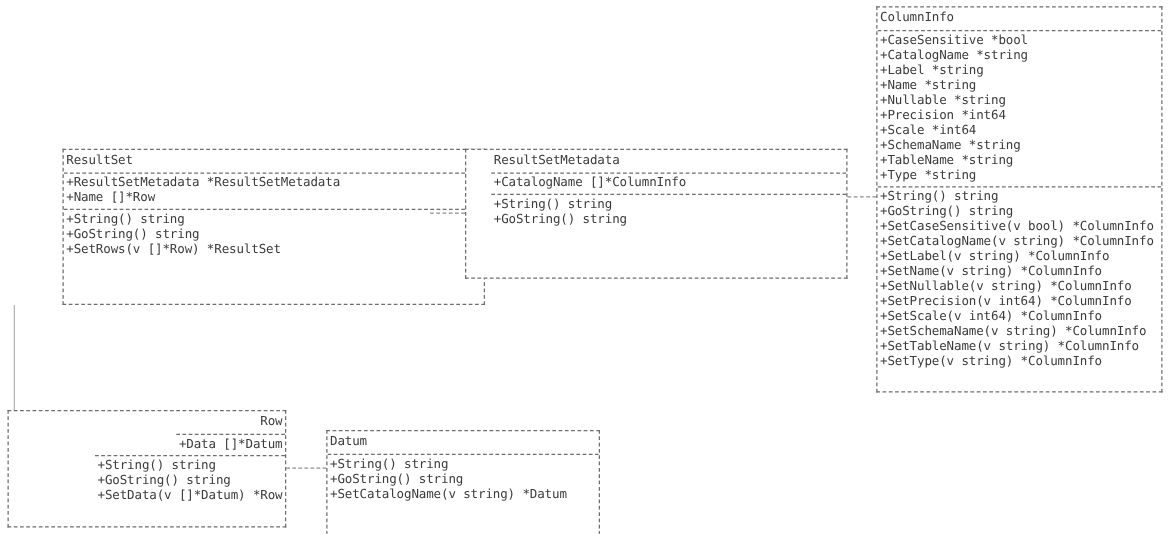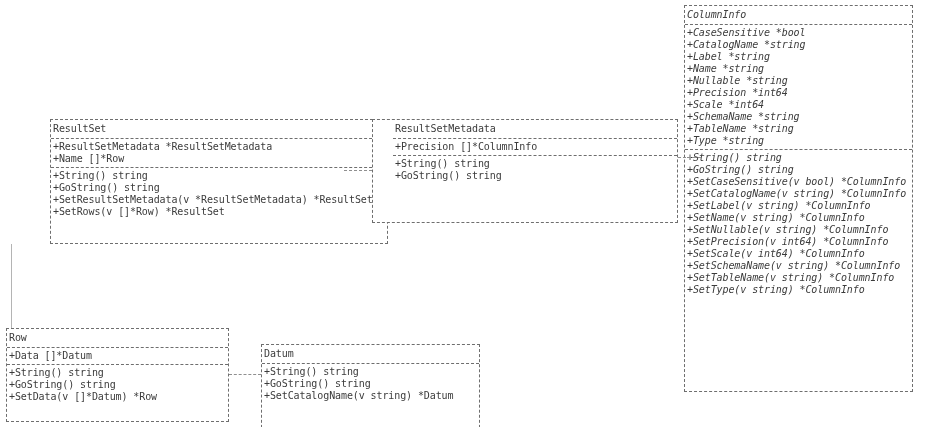--- a/index.html
+++ b/index.html
@@ -36,36 +36,36 @@
   }
 </style>
 </head>
 <body>
 
 <div class="diagram">
 
   <div class="class-box" style="left:6px; top:119px; width:338px; height:125px;margin-left:44px;">
     <div class="class-title">ResultSet</div>
     <div class="section fields"><div class="member">+ResultSetMetadata *ResultSetMetadata</div><div class="member">+Name []*Row</div></div>
-    <div class="section methods"><div class="member">+String() string</div><div class="member">+GoString() string</div><div class="member">+SetResultSetMetadata(v *ResultSetMetadata) *ResultSet</div><div class="member">+SetRows(v []*Row) *ResultSet</div></div>
+    <div class="section methods"><div class="member">+String() string</div><div class="member">+GoString() string</div><div class="member">+SetRows(v []*Row) *ResultSet</div></div>
   </div>
 
   <div class="class-box" style="left:372px; top:119px; width:306px; height:104px;padding-left:20px;">
     <div class="class-title">ResultSetMetadata</div>
-    <div class="section fields"><div class="member">+Precision []*ColumnInfo</div></div>
+    <div class="section fields"><div class="member">+CatalogName []*ColumnInfo</div></div>
     <div class="section methods"><div class="member">+String() string</div><div class="member">+GoString() string</div></div>
   </div>
 
-  <div class="class-box" style="left:684px; top:5px; width:229px; height:387px;font-style:italic;">
+  <div class="class-box" style="left:701px; top:5px; width:229px; height:309px;">
     <div class="class-title">ColumnInfo</div>
     <div class="section fields"><div class="member">+CaseSensitive *bool</div><div class="member">+CatalogName *string</div><div class="member">+Label *string</div><div class="member">+Name *string</div><div class="member">+Nullable *string</div><div class="member">+Precision *int64</div><div class="member">+Scale *int64</div><div class="member">+SchemaName *string</div><div class="member">+TableName *string</div><div class="member">+Type *string</div></div>
     <div class="section methods"><div class="member">+String() string</div><div class="member">+GoString() string</div><div class="member">+SetCaseSensitive(v bool) *ColumnInfo</div><div class="member">+SetCatalogName(v string) *ColumnInfo</div><div class="member">+SetLabel(v string) *ColumnInfo</div><div class="member">+SetName(v string) *ColumnInfo</div><div class="member">+SetNullable(v string) *ColumnInfo</div><div class="member">+SetPrecision(v int64) *ColumnInfo</div><div class="member">+SetScale(v int64) *ColumnInfo</div><div class="member">+SetSchemaName(v string) *ColumnInfo</div><div class="member">+SetTableName(v string) *ColumnInfo</div><div class="member">+SetType(v string) *ColumnInfo</div></div>
   </div>
 
-  <div class="class-box" style="left:6px; top:328px; width:223px; height:94px;">
+  <div class="class-box" style="left:6px; top:328px; width:223px; height:94px;align-items:flex-end;">
     <div class="class-title">Row</div>
     <div class="section fields"><div class="member">+Data []*Datum</div></div>
     <div class="section methods"><div class="member">+String() string</div><div class="member">+GoString() string</div><div class="member">+SetData(v []*Datum) *Row</div></div>
   </div>
 
   <div class="class-box" style="left:261px; top:344px; width:219px; height:94px;">
     <div class="class-title">Datum</div>
     <div class="section methods"><div class="member">+String() string</div><div class="member">+GoString() string</div><div class="member">+SetCatalogName(v string) *Datum</div></div>
   </div>
 

